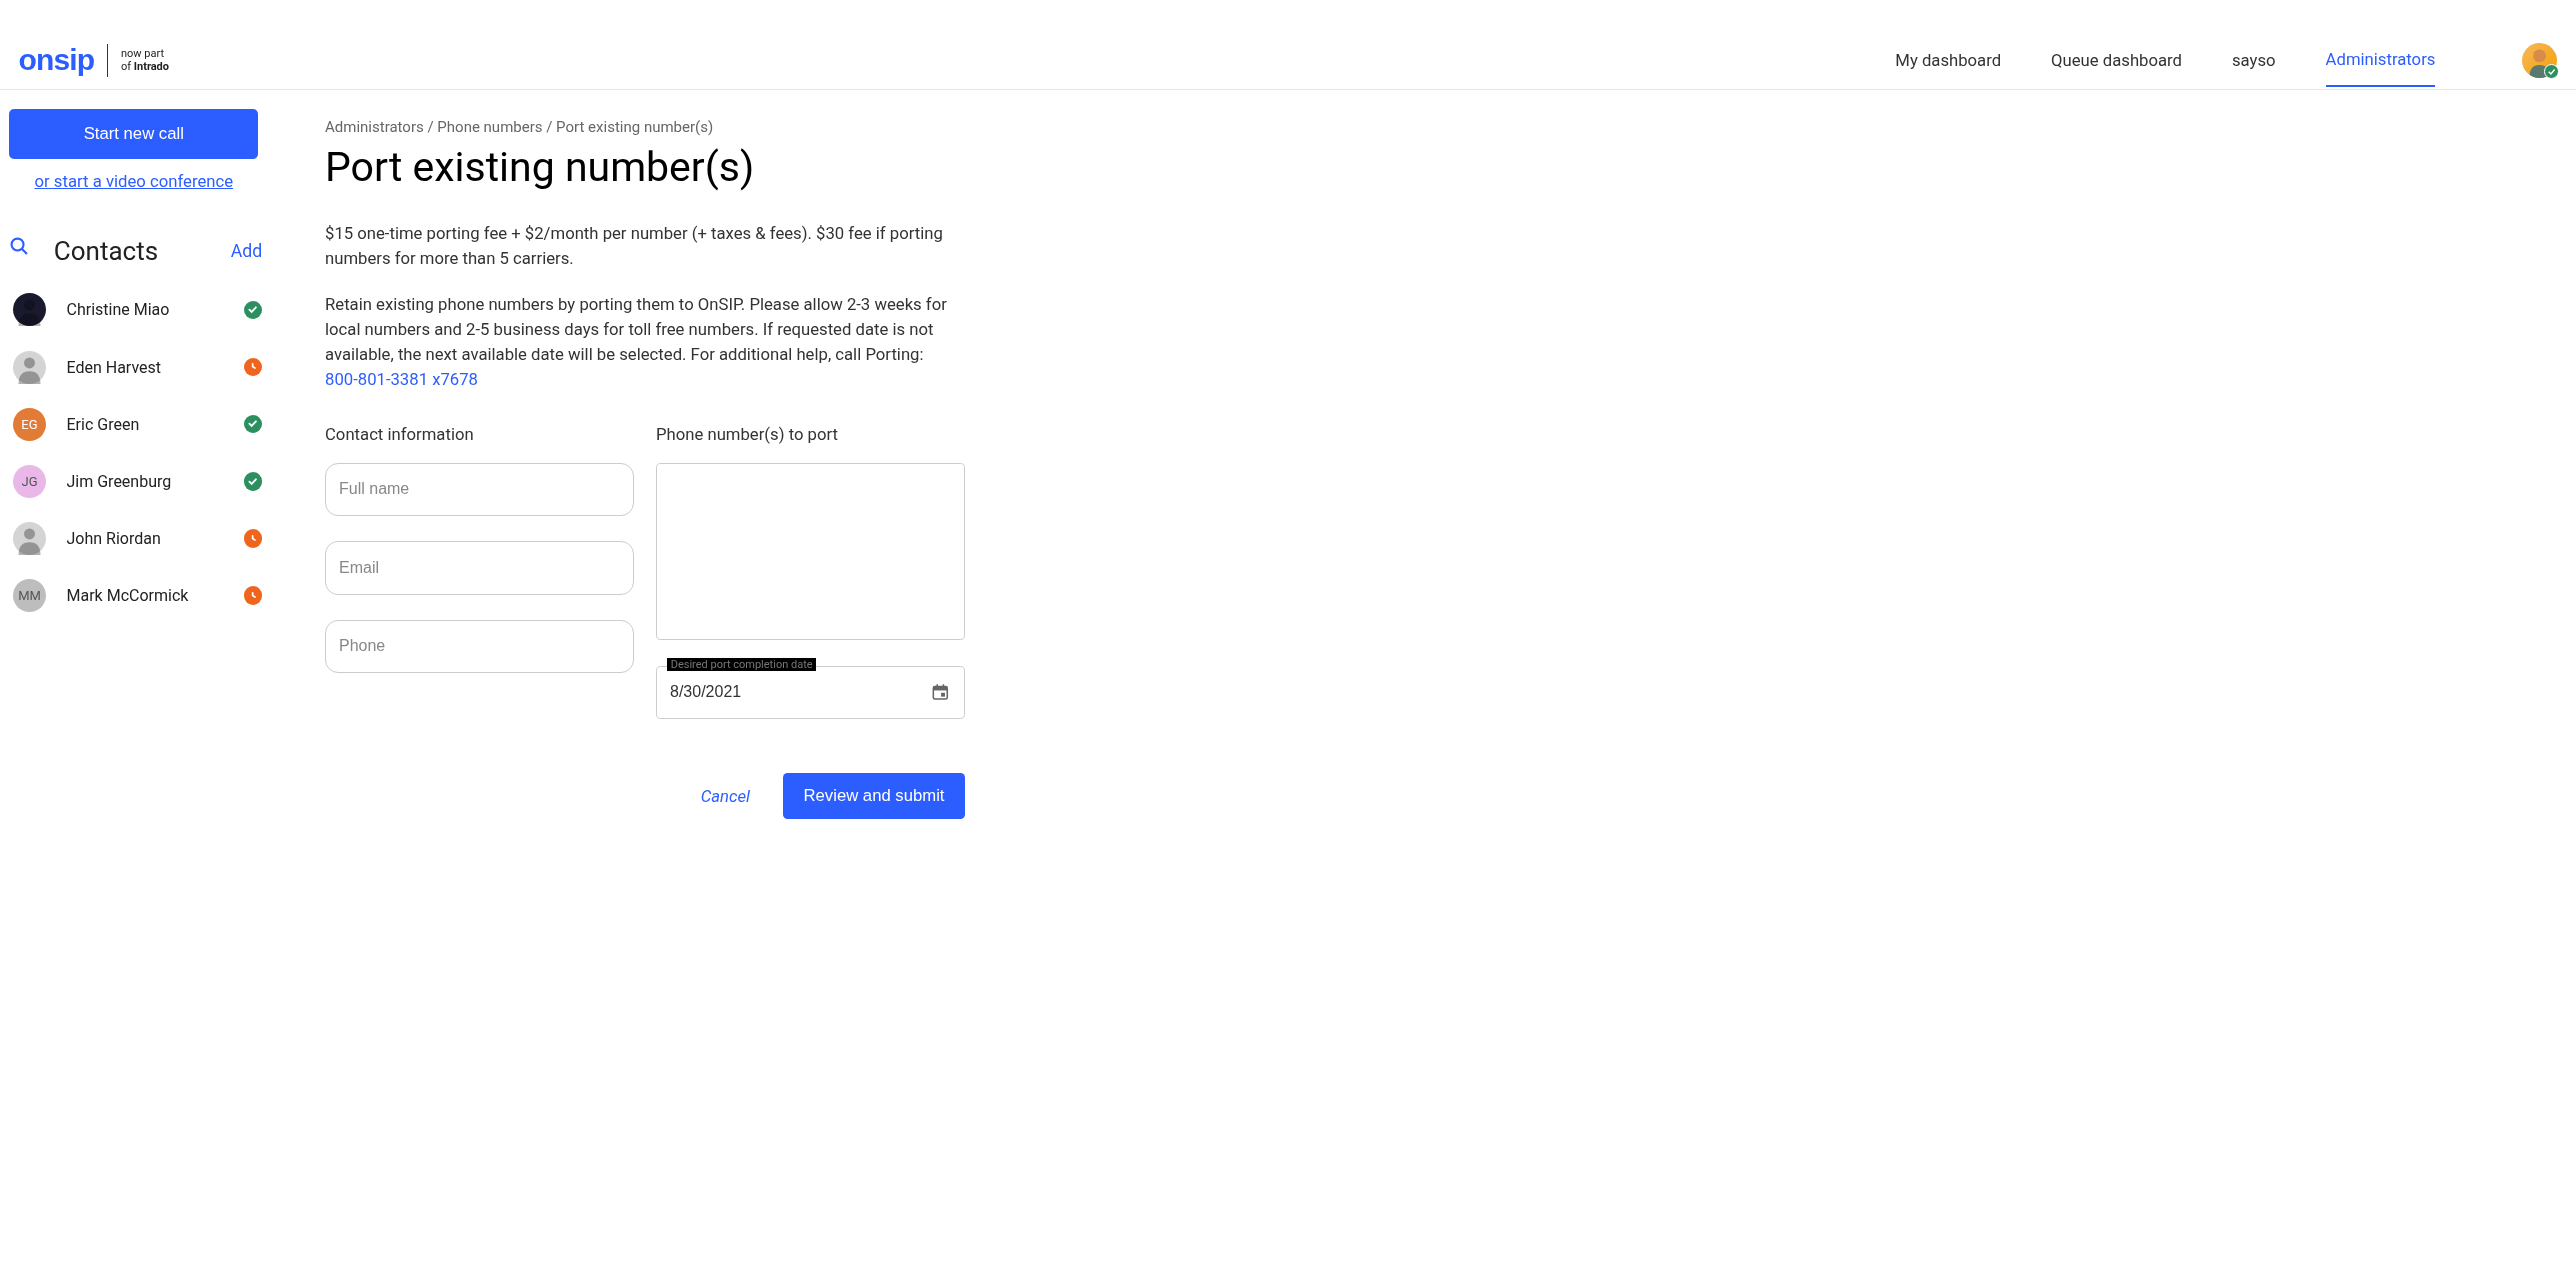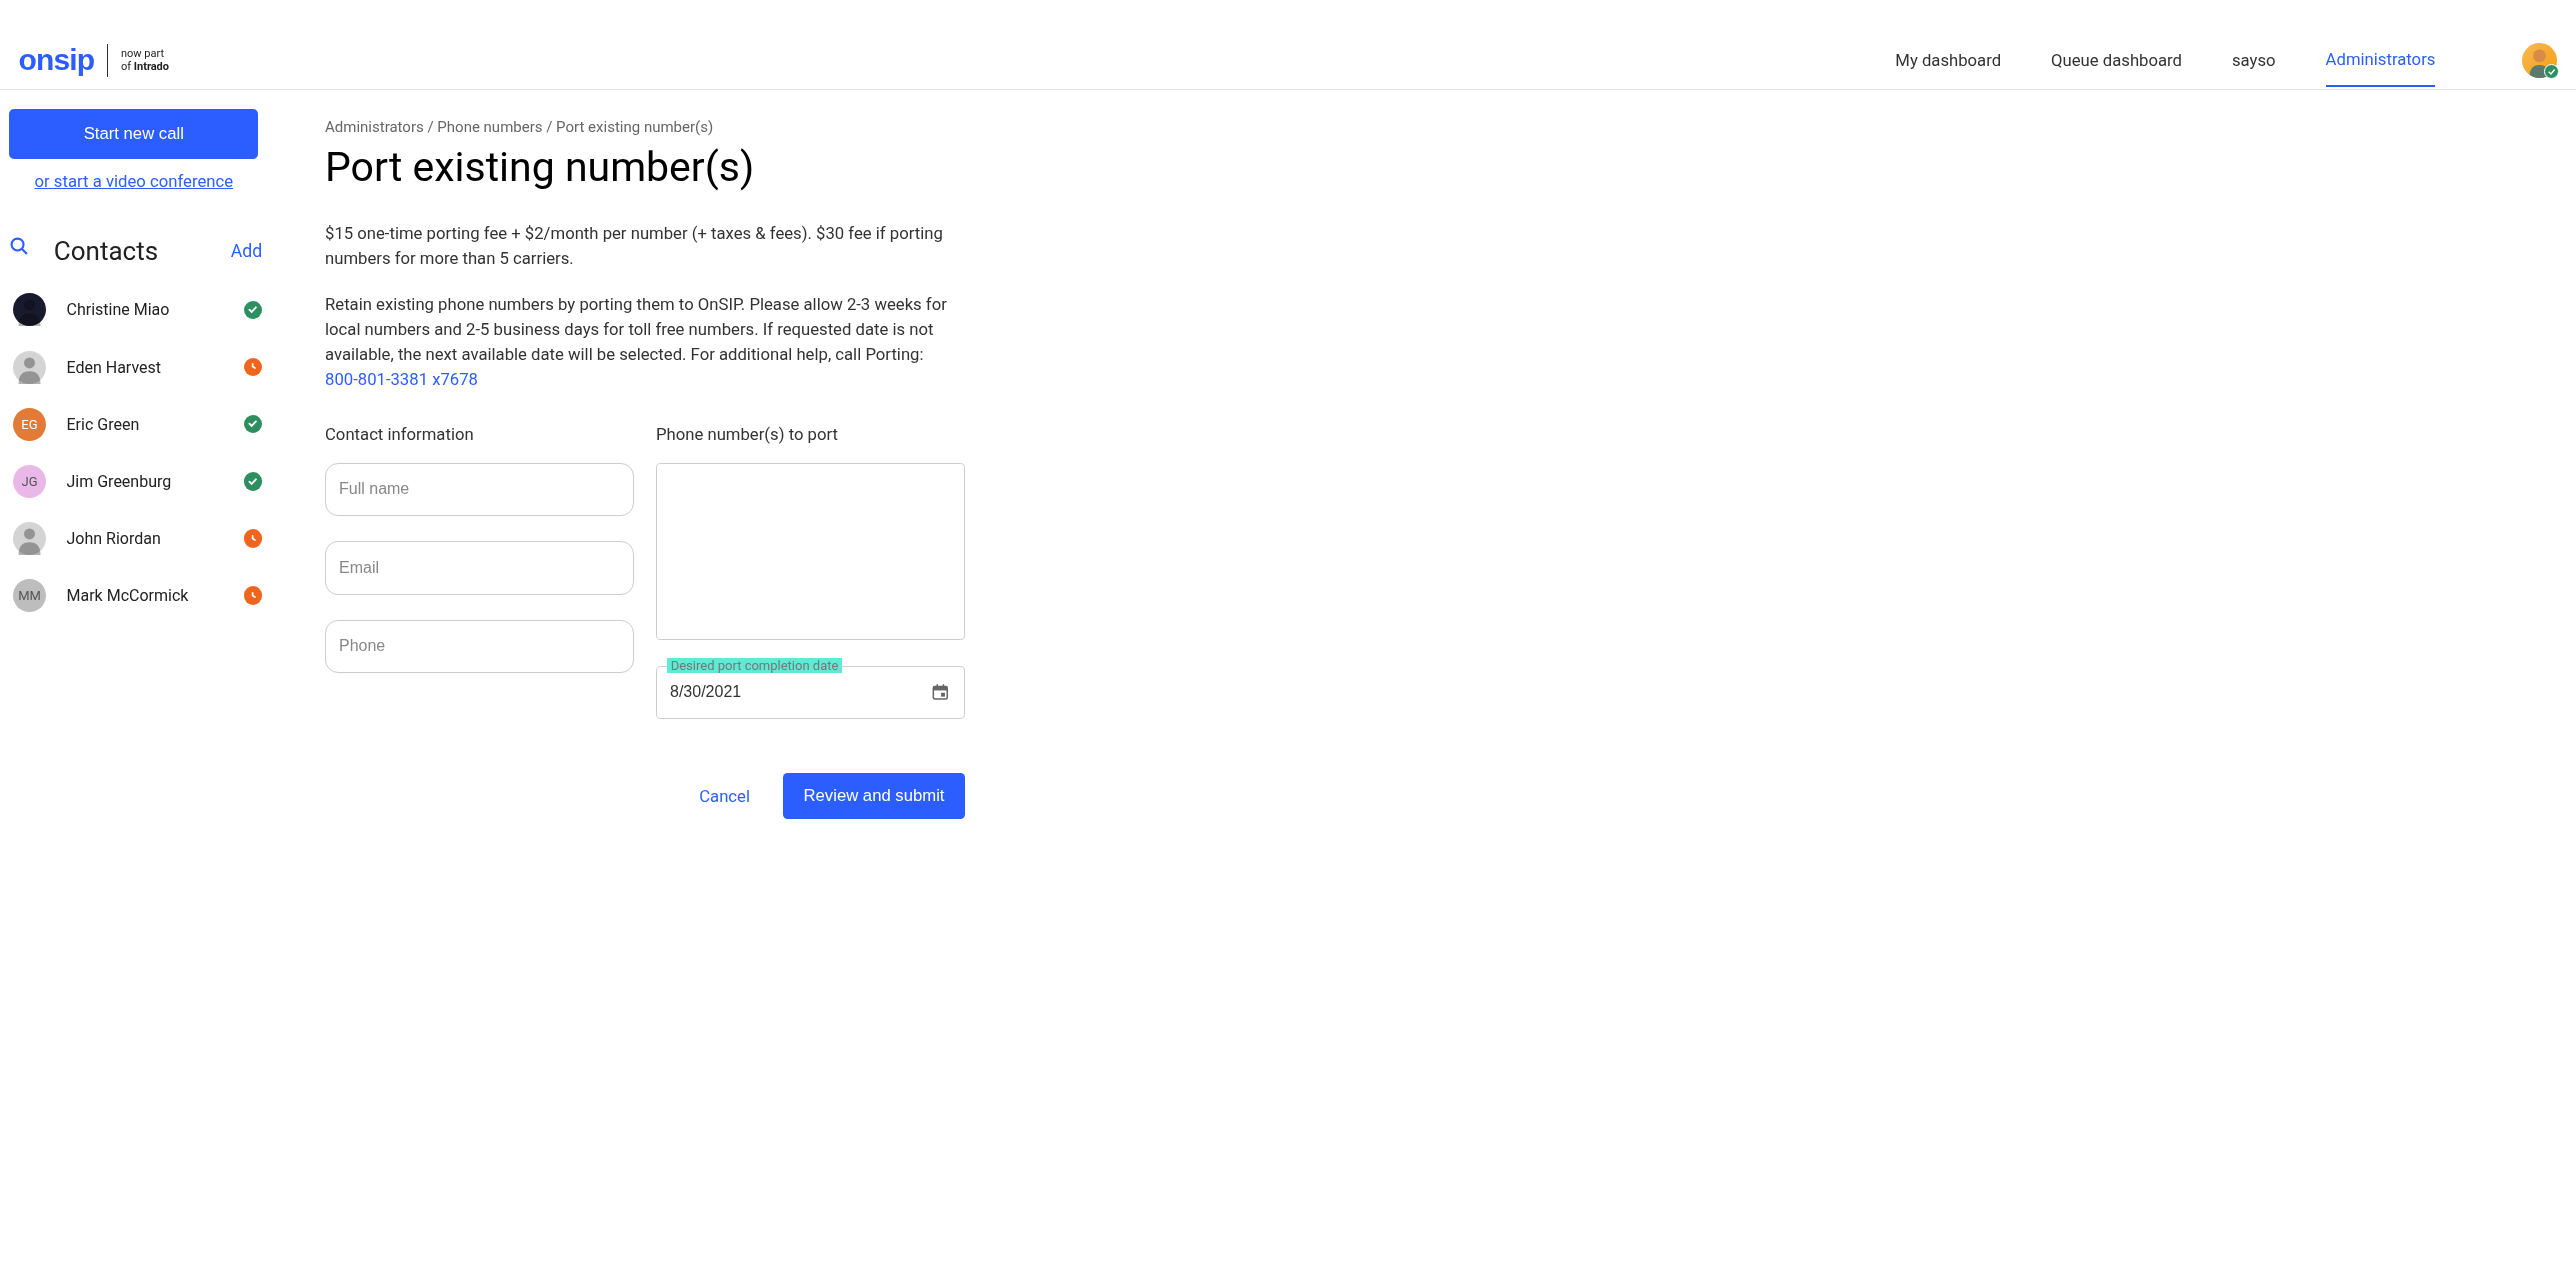--- a/index.html
+++ b/index.html
@@ -256,23 +256,23 @@
       margin-bottom: 22px;
     }
     .date-wrap {
       position: relative;
       width: 100%;
     }
     .date-label {
       position: absolute;
       top: -7.4px;
       left: 11px;
-      background: #5eead4;
+      background: #000000;
       padding: 0 3.7px;
-      font-size: 13px;
+      font-size: 11px;
       color: #777;
     }
     .date-input {
       width: 100%;
       border: 0.9px solid #ccc;
       border-radius: 4.6px;
       padding: 16.7px 13px;
       font-size: 16px;
       color: #333;
     }
@@ -287,20 +287,21 @@
       margin-top: 54px;
       display: flex;
       align-items: center;
       justify-content: flex-end;
       gap: 33px;
     }
     .cancel-link {
       color: #2c5eff;
       font-size: 16.7px;
       cursor: pointer;
+      font-style: italic;
     }
     .submit-btn {
       background: #2c5eff;
       color: #fff;
       border: none;
       border-radius: 4.6px;
       padding: 13px 20.5px;
       font-size: 16.7px;
       cursor: pointer;
     }

